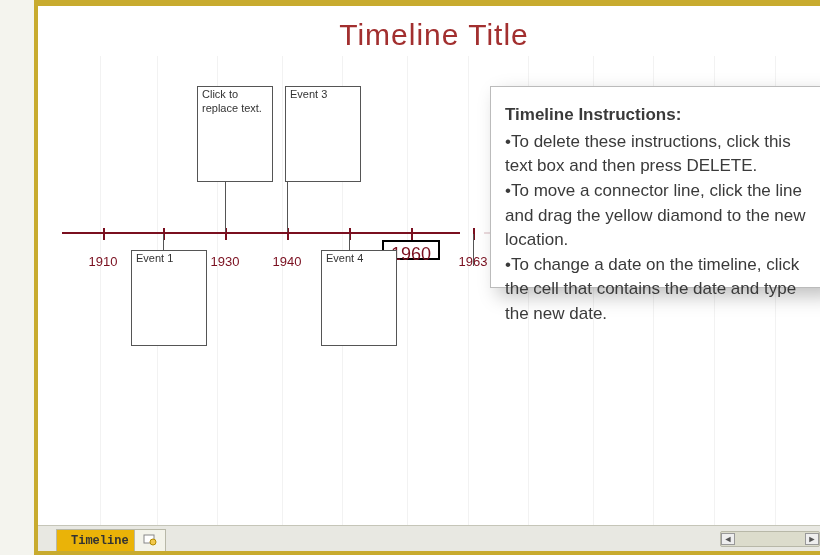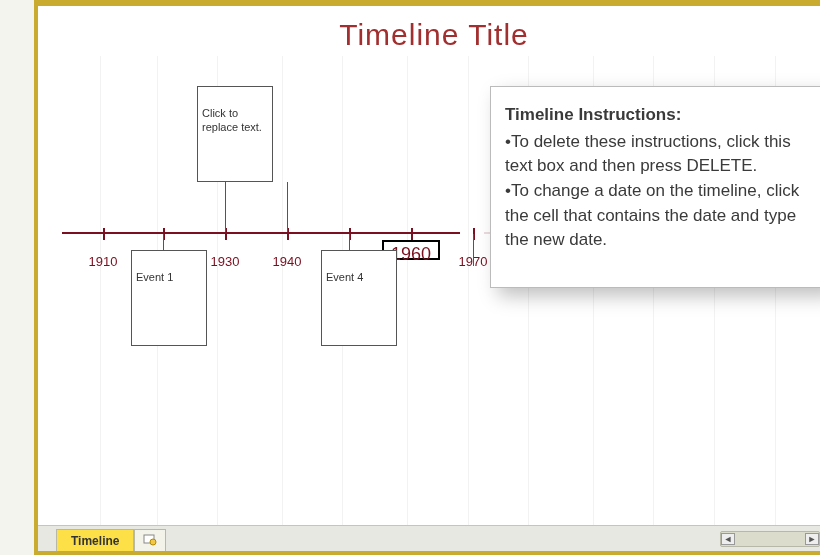--- a/index.html
+++ b/index.html
@@ -82,21 +82,21 @@
     color: #7a0f1f;
   }
   .event-box {
     position: absolute;
     width: 76px;
     height: 96px;
     border: 1px solid #555;
     background: #fff;
     font-size: 11px;
     color: #333;
-    padding: 19px 4px;
+    padding: 0 4px;
     line-height: 1.3;
     box-shadow: 0 0 0 rgba(0,0,0,0);
   }
   .event-box.above { top: 80px; }
   .event-box.below { top: 244px; }
   .connector {
     position: absolute;
     width: 1px;
     background: #555;
   }
@@ -147,22 +147,23 @@
     font-size: 12px;
     line-height: 22px;
     color: #333;
     background: #ffffff;
     border: 1px solid #b8b8a8;
     border-bottom: none;
     border-radius: 0 0 0 0;
   }
   .tab.active {
     left: 18px;
-    background: #fde047;
+    background: #eab308;
     font-weight: bold;
+    font-family: Liberation Mono, monospace;
   }
   .tab.new {
     left: 96px;
     width: 32px;
     padding: 0;
     text-align: center;
     background: #f3f3ea;
   }
   .tab.new svg { margin-top: 4px; }
   .scroll-stub {
@@ -220,48 +221,52 @@
       <div class="tick" style="left:163px"></div>
       <div class="tick" style="left:225px"></div>
       <div class="tick" style="left:287px"></div>
       <div class="tick" style="left:349px"></div>
       <div class="tick" style="left:411px"></div>
       <span class="year-label" style="left:41px">1910</span>
       <span class="year-label" style="left:116px">1920</span>
       <span class="year-label" style="left:163px">1930</span>
       <span class="year-label" style="left:225px">1940</span>
       <span class="year-label" style="left:287px">1950</span>
-      <span class="year-label" style="left:411px">1970</span>
+      <span class="year-label" style="left:411px">1963</span>
     </div>
     <div class="axis-ext"></div>
 
     <div class="selected-cell" style="left:344px">
       <span style="position:absolute;left:50%;top:2px;transform:translateX(-50%);font-size:18px;color:#7a0f1f">1960</span>
     </div>
 
     <div class="connector above" style="left:187px"></div>
     <div class="connector above" style="left:249px"></div>
     <div class="connector below" style="left:125px"></div>
     <div class="connector below" style="left:311px"></div>
     <div class="connector below" style="left:435px"></div>
 
     <div class="event-box above" style="left:159px">
       <span>Click to replace text.</span>
     </div>
+    <div class="event-box above" style="left:247px">
+      <span>Event 3</span>
+    </div>
 
     <div class="event-box below" style="left:93px">
       <span>Event 1</span>
     </div>
     <div class="event-box below" style="left:283px">
       <span>Event 4</span>
     </div>
 
     <div class="instructions">
       <div class="head">Timeline Instructions:</div>
       <span class="bullet">•To delete these instructions, click this text box and then press DELETE.</span>
+      <span class="bullet">•To move a connector line, click the line and drag the yellow diamond to the new location.</span>
       <span class="bullet">•To change a date on the timeline, click the cell that contains the date and type the new date.</span>
     </div>
 
   </div>
 
   <div class="tab-strip">
     <div class="tab active">
       <span>Timeline</span>
     </div>
     <div class="tab new">

